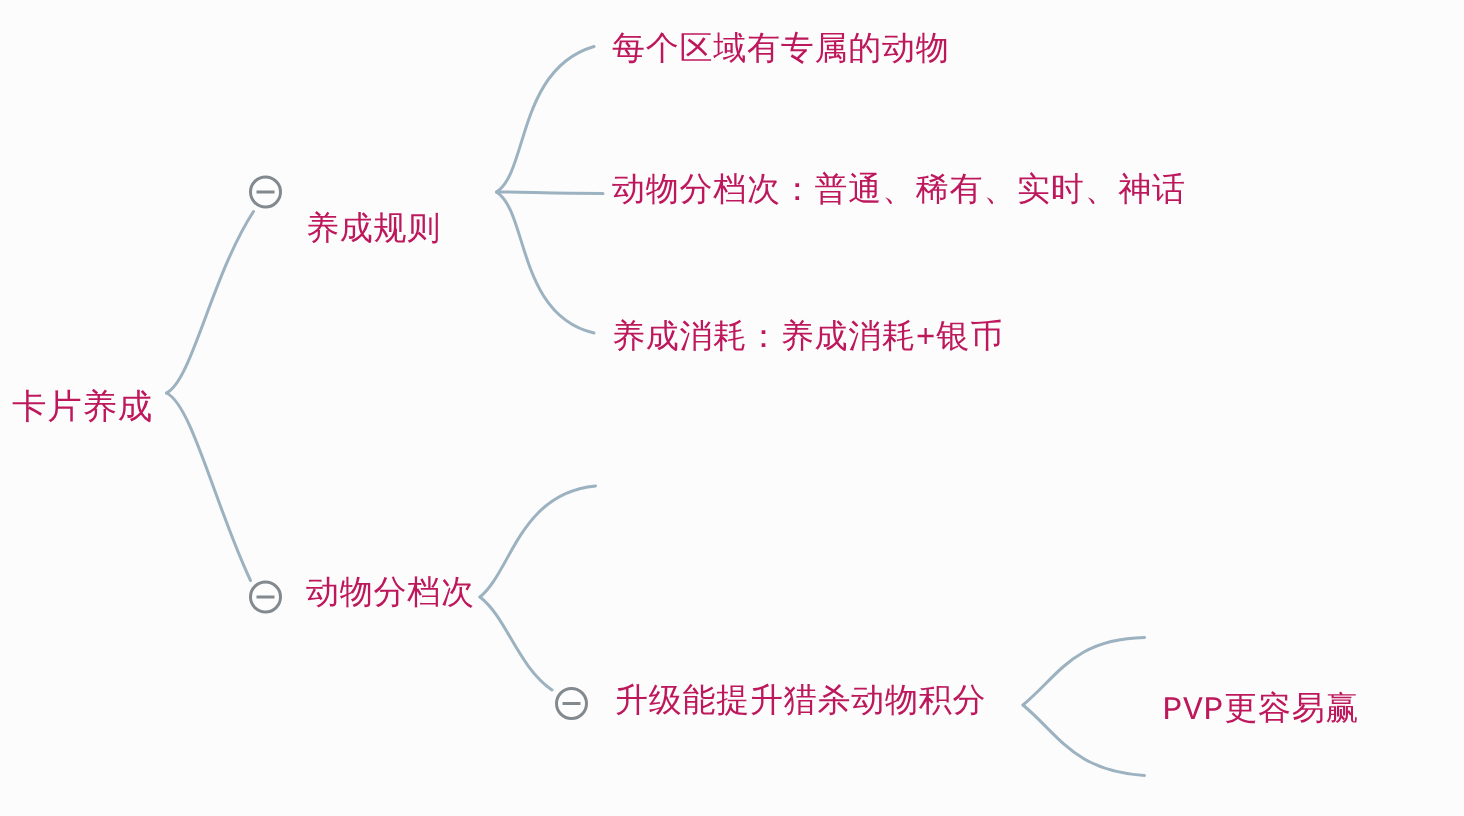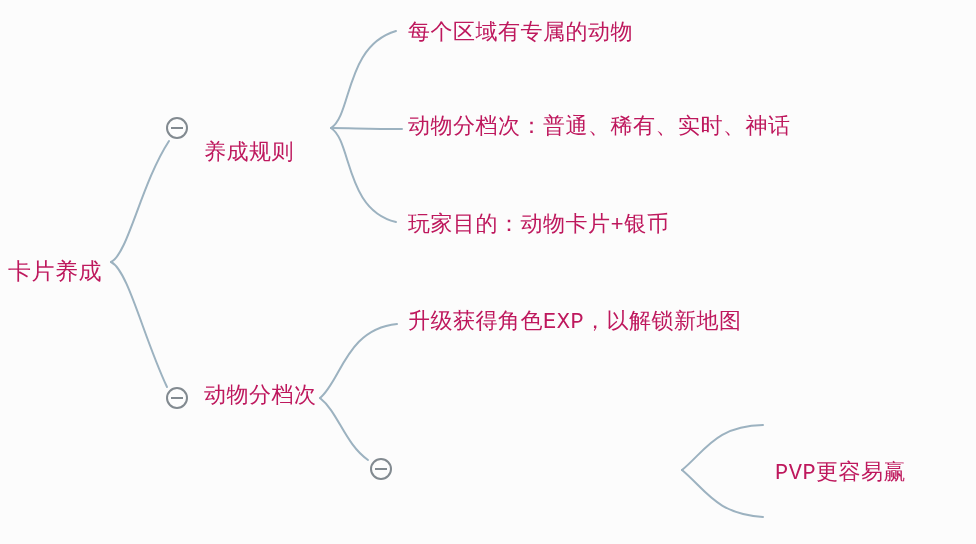--- a/index.html
+++ b/index.html
@@ -79,24 +79,24 @@
     <path d="M682,470 C706,490 716,514 763,517"></path>
   </svg>
 
   <div class="node-label root-label" style="left:8px; top:274px;">卡片养成</div>
 
   <span class="minus-icon" style="left:166px; top:117px;"></span>
   <div class="node-label" style="left:204px; top:113px;margin-top:42px;">养成规则</div>
 
   <div class="node-label" style="left:408px; top:35px;">每个区域有专属的动物</div>
   <div class="node-label" style="left:408px; top:129px;">动物分档次：普通、稀有、实时、神话</div>
-  <div class="node-label" style="left:408px; top:227px;">玩家目的：动物卡片+银币</div>
+  <div class="node-label" style="left:408px; top:227px;">养成消耗：养成消耗+银币</div>
 
   <span class="minus-icon" style="left:166px; top:387px;"></span>
   <div class="node-label" style="left:204px; top:398px;">动物分档次</div>
 
-  <div class="node-label" style="left:408px; top:324px;">升级获得角色EXP，以解锁新地图</div>
 
   <span class="minus-icon" style="left:370px; top:458px;"></span>
+  <div class="node-label" style="left:410px; top:470px;">升级能提升猎杀动物积分</div>
 
   <div class="node-label" style="left:775px; top:427px;margin-top:48px;">PVP更容易赢</div>
 
 </div>
 
 </body></html>

